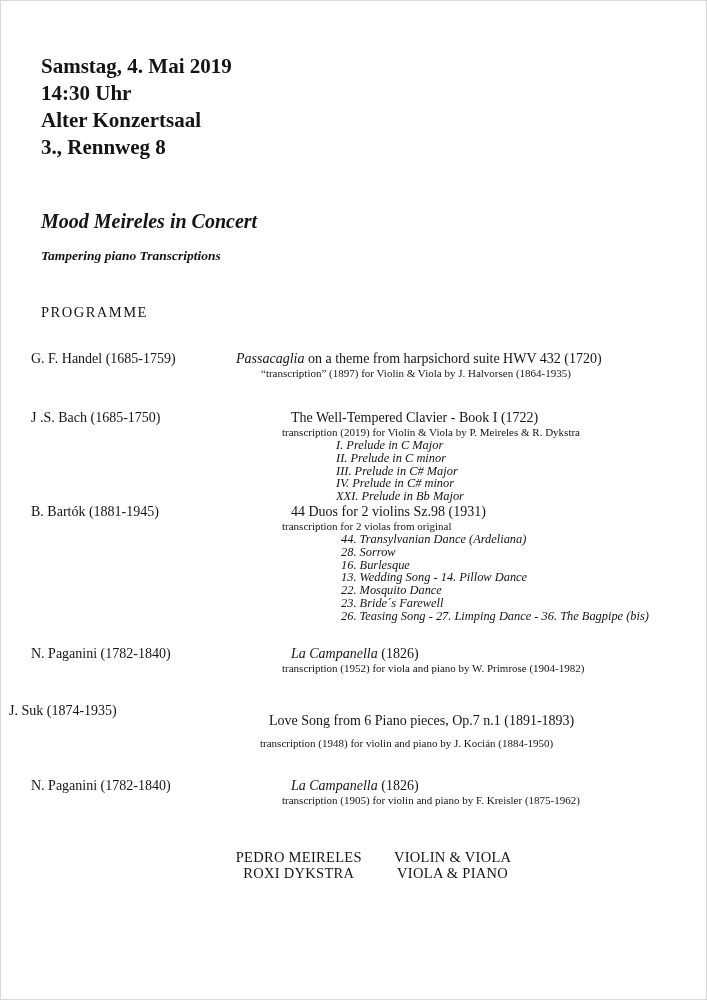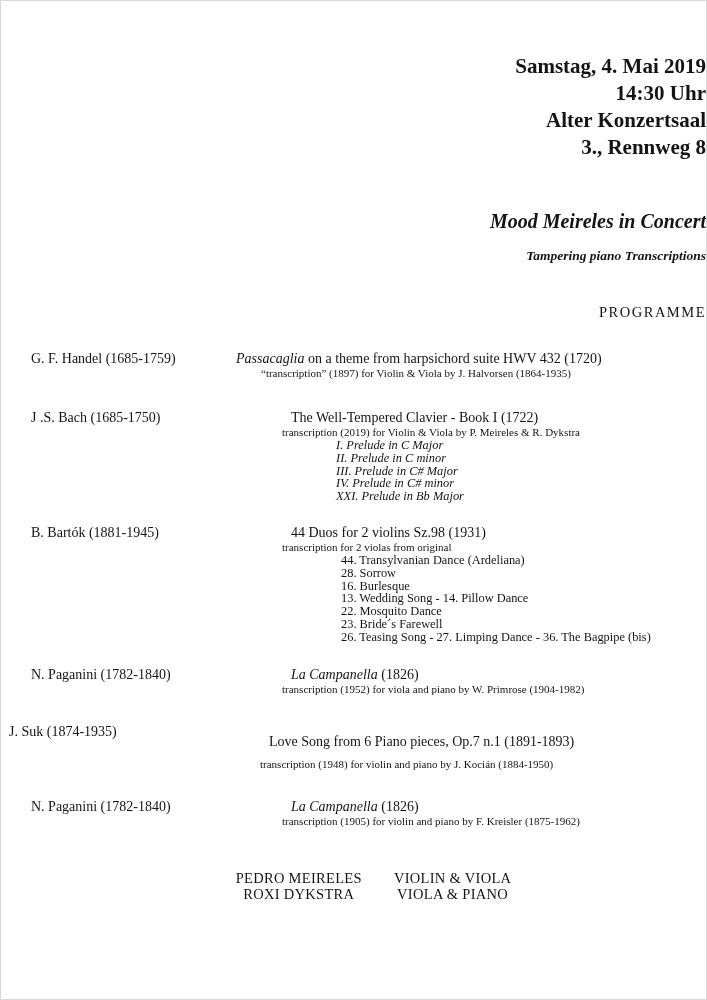--- a/index.html
+++ b/index.html
@@ -9,49 +9,49 @@
     height: 1000px;
     margin: 0 auto;
     background: #ffffff;
     border: 1px solid #d8d8d8;
     box-sizing: border-box;
     overflow: hidden;
     font-family: "Liberation Serif", "DejaVu Serif", serif;
     color: #141414;
   }
   
-  .center-block { margin-left: 40px; text-align: right; }
+  .center-block { margin-left: 40px; text-align: left; }
 
   .header { padding-top: 52px; }
   .header-line { font-size: 21px; line-height: 27px; font-weight: bold; }
 
   .concert-title { margin-top: 48px; font-size: 20px; line-height: 24px; font-weight: bold; font-style: italic; }
   .concert-subtitle { margin-top: 14px; font-size: 13.5px; line-height: 17px; font-weight: bold; font-style: italic; }
 
   .programme-heading { margin-top: 40px; font-size: 14.5px; line-height: 17px; letter-spacing: 1.5px; }
 
   .entries { }
   .entry { display: flex; align-items: flex-start; padding-left: 30px; }
   .entry.e1 { margin-top: 29px; }
   .entry.e2 { margin-top: 29px; }
-  .entry.e3 { margin-top: 21px; }
+  .entry.e3 { }
   .entry.e4 { margin-top: 22px; }
   .entry.e5 { margin-top: 27px; padding-left: 8px; }
   .entry.e6 { margin-top: 27px; }
 
   .composer { width: 205px; flex: 0 0 205px; font-size: 14px; line-height: 17px; }
   .works { flex: 1 1 auto; }
   .work-title { font-size: 14px; line-height: 17px; }
   .work-title .it { font-style: italic; }
   .indent { margin-left: 55px; }
   .sub { font-size: 11px; line-height: 13px; margin-left: 46px; }
   .sub-handel { margin-left: 25px; }
   .items { font-size: 12.4px; line-height: 12.8px; }
   .items.bach { margin-left: 100px; font-style: italic; }
-  .items.bartok { margin-left: 105px; }
+  .items.bartok { margin-left: 105px; font-style: italic; }
   .work.second { margin-top: 10px; }
   .sub.gap-before { margin-top: 8px; }
 
   .footer { margin-top: 42px; display: flex; justify-content: center; gap: 32px; margin-left: 40px; }
   .footer .col { text-align: center; }
   .footer .line { font-size: 14.5px; line-height: 16px; letter-spacing: 0.3px; }
 </style>
 </head>
 <body>
 

